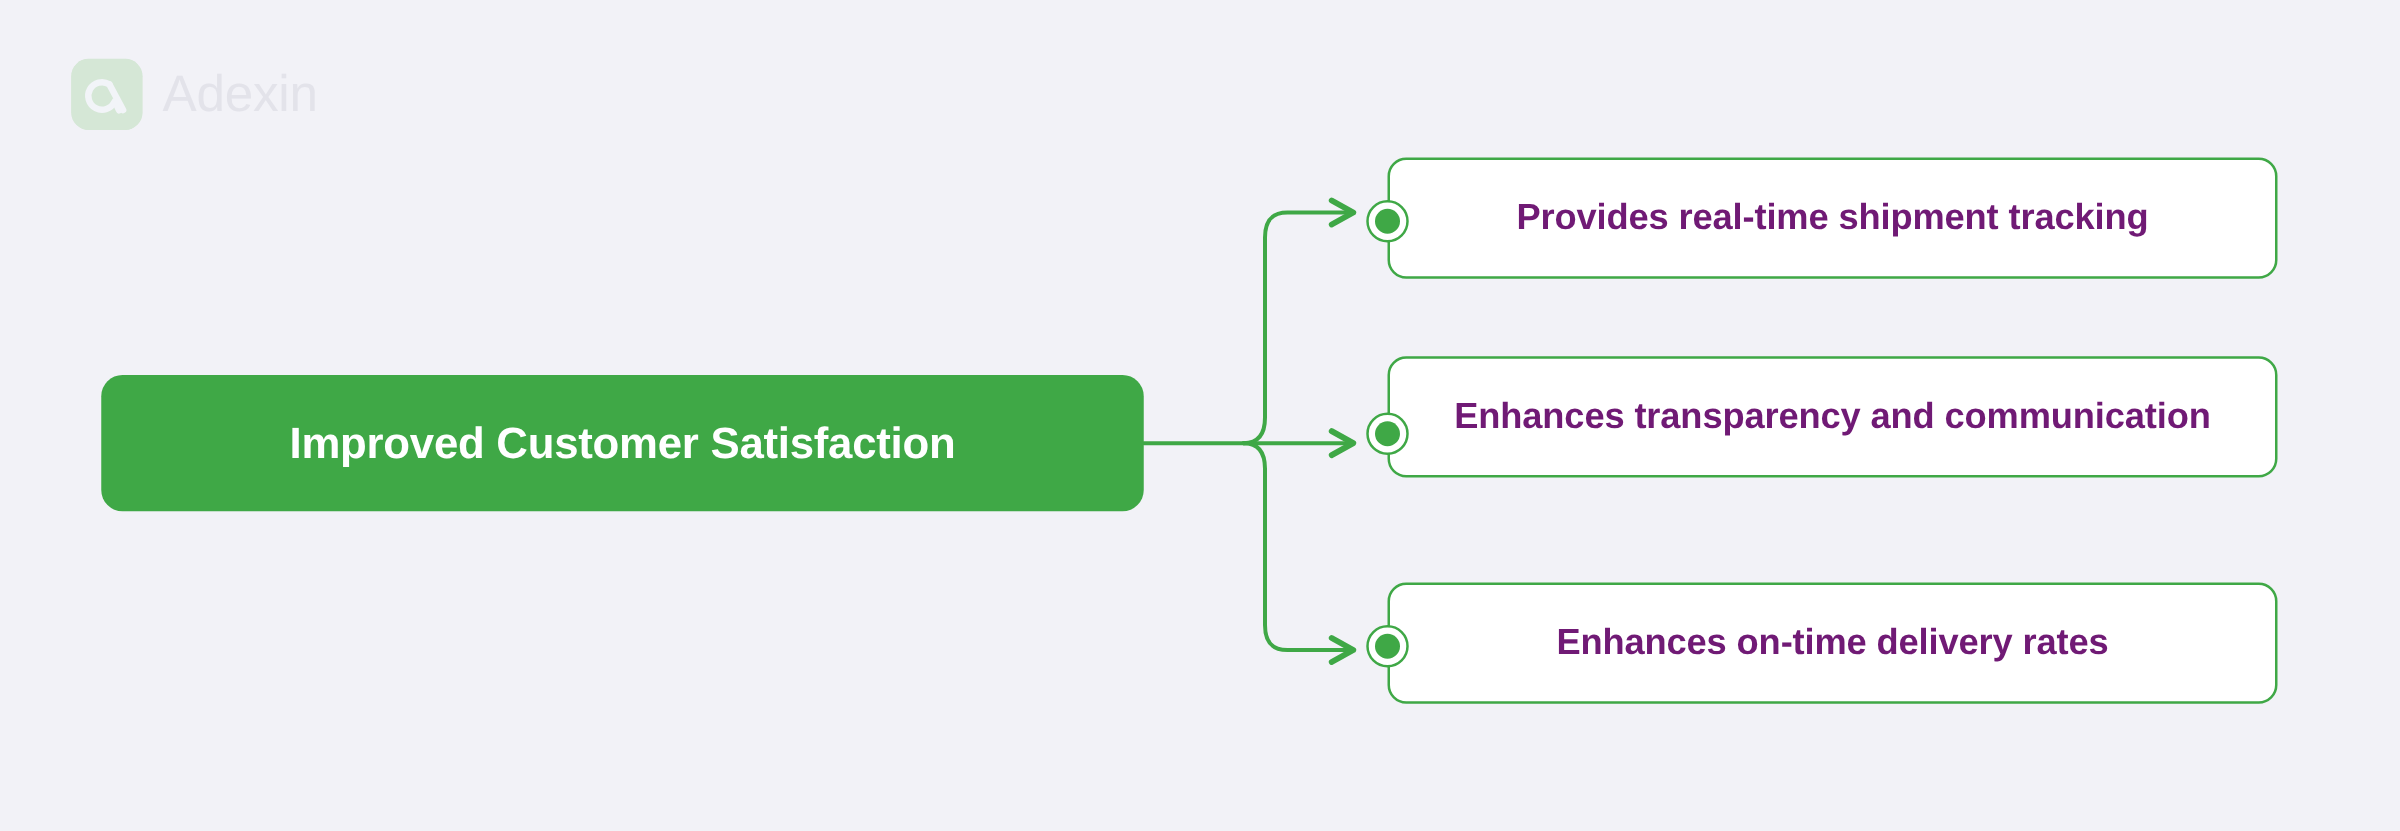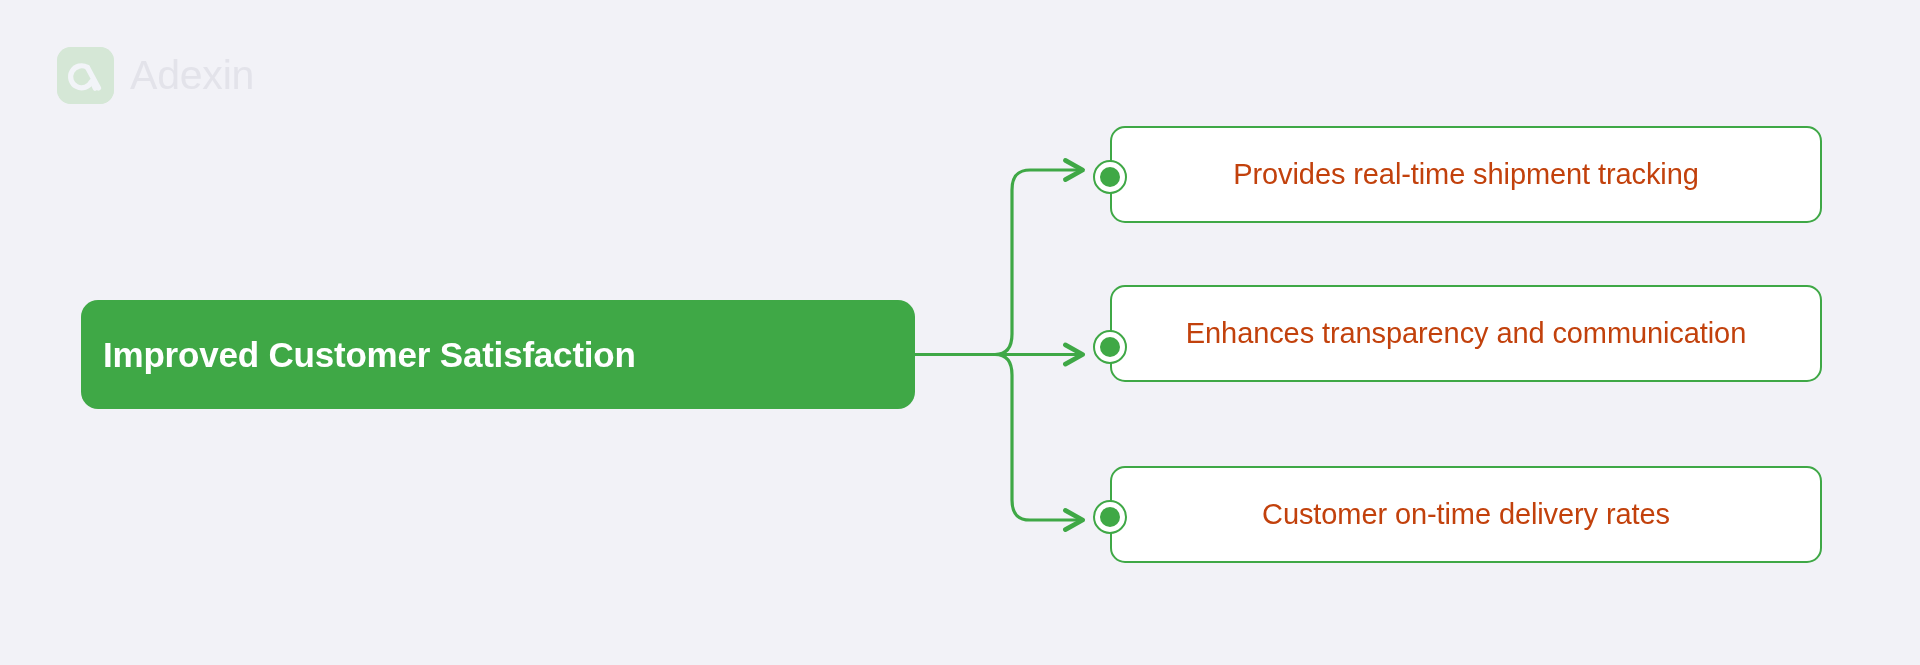--- a/index.html
+++ b/index.html
@@ -49,20 +49,21 @@
   #root-node {
     position: absolute;
     left: 81px;
     top: 300px;
     width: 834px;
     height: 109px;
     background: #3fa846;
     border-radius: 17px;
     display: flex;
     align-items: center;
+    justify-content: center;
     box-sizing: border-box;
     padding: 0 22px;
   }
   #root-label {
     color: #ffffff;
     font-size: 35px;
     font-weight: bold;
     letter-spacing: -0.2px;
     white-space: nowrap;
     text-align: center;
@@ -87,23 +88,23 @@
     background: #ffffff;
     border: 2px solid #3fa846;
     border-radius: 15px;
     box-sizing: border-box;
     display: flex;
     align-items: center;
     justify-content: center;
     padding: 0 46px;
   }
   .branch-label {
-    color: #c2410c;
+    color: #701a75;
     font-size: 29px;
-    font-weight: 400;
+    font-weight: 700;
     letter-spacing: -0.1px;
     white-space: nowrap;
     text-align: left;
   }
   .branch-bullet {
     position: absolute;
     left: 1110px;
     width: 34px;
     height: 34px;
     margin-left: -17px;
@@ -163,17 +164,17 @@
     <div class="branch-label">Provides real-time shipment tracking</div>
   </div>
   <div class="branch-bullet" style="top:160px"></div>
 
   <div class="branch-card" style="top:285px">
     <div class="branch-label">Enhances transparency and communication</div>
   </div>
   <div class="branch-bullet" style="top:330px"></div>
 
   <div class="branch-card" style="top:466px">
-    <div class="branch-label">Customer on-time delivery rates</div>
+    <div class="branch-label">Enhances on-time delivery rates</div>
   </div>
   <div class="branch-bullet" style="top:500px"></div>
 
 </div>
 
 </body></html>

